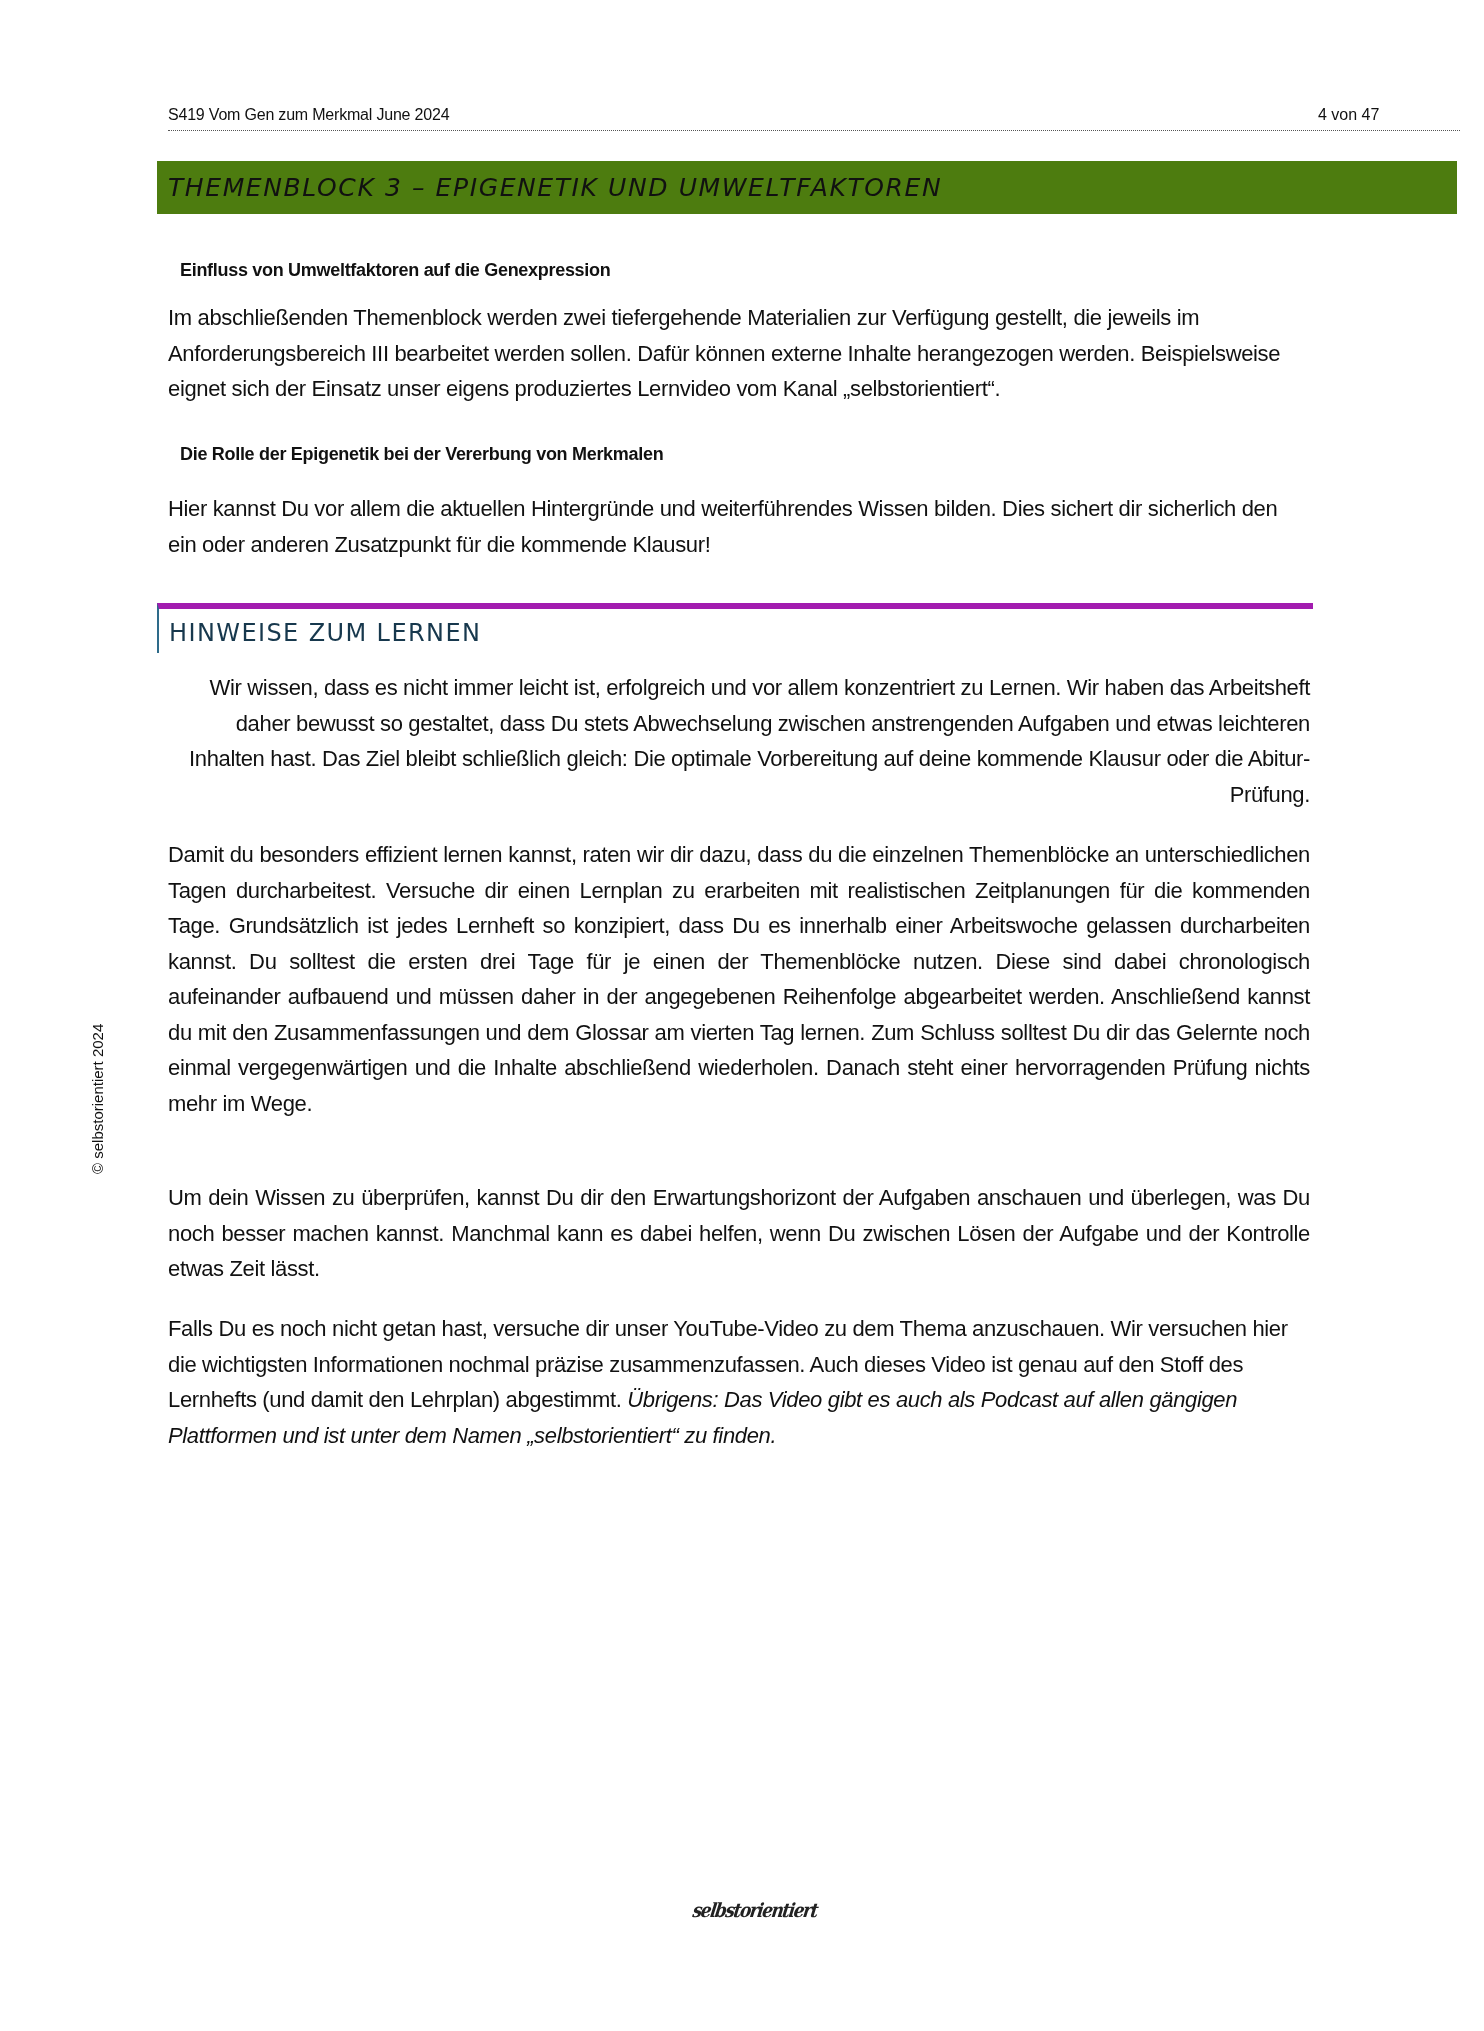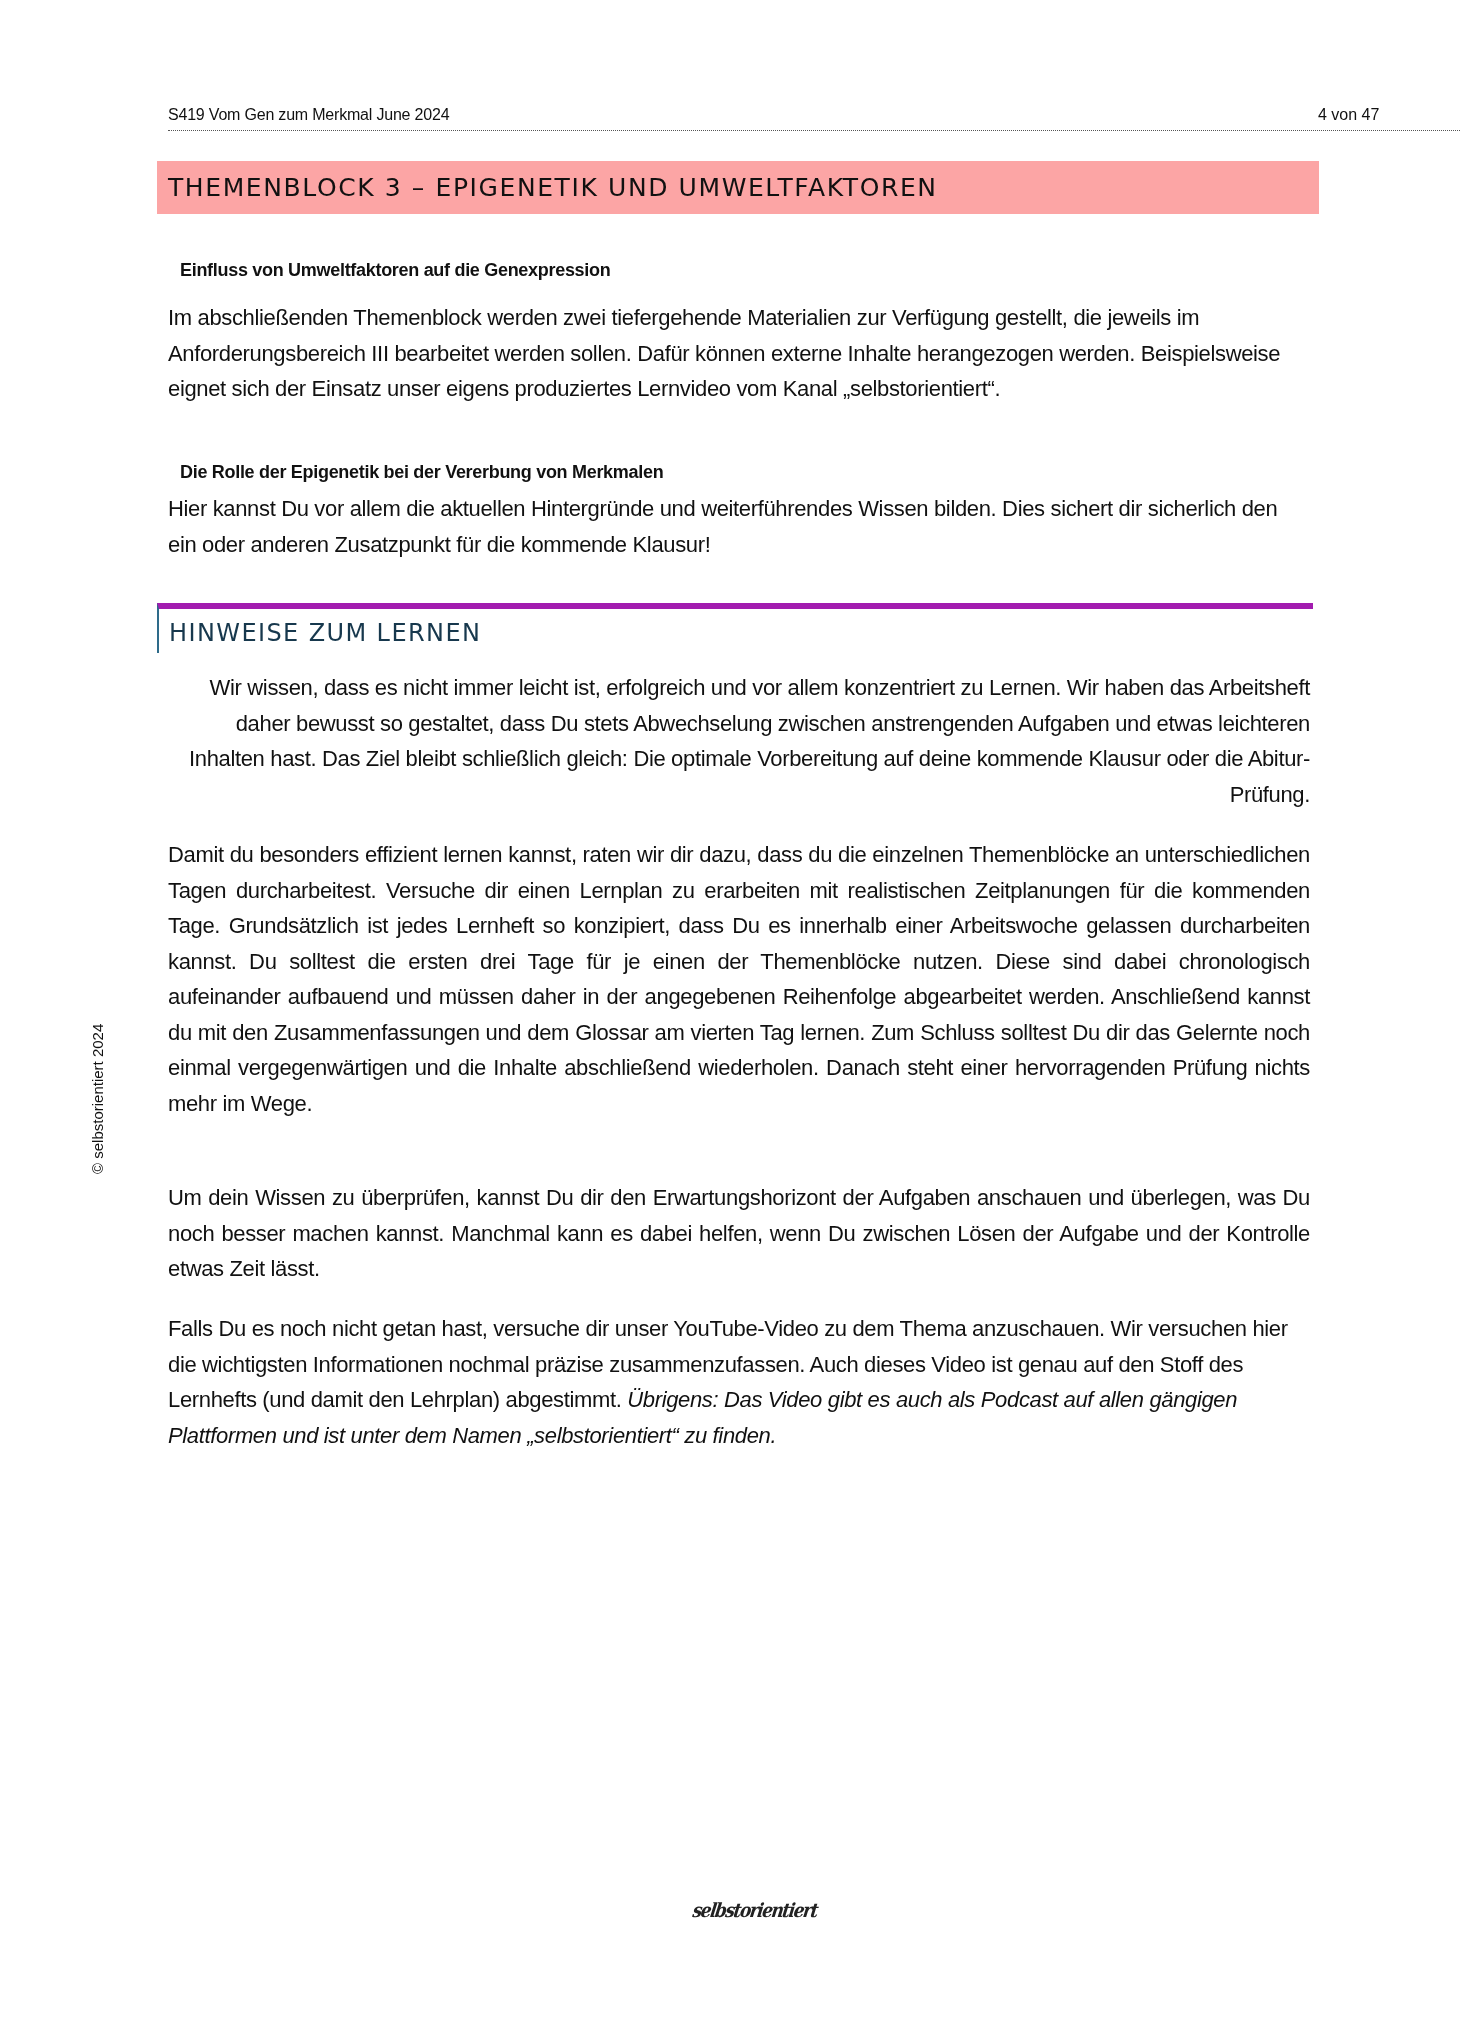--- a/index.html
+++ b/index.html
@@ -5,22 +5,22 @@
   html, body { margin:0; padding:0; background:#ffffff; }
   body { width:1484px; height:2031px; position:relative; overflow:hidden;
          font-family:"Liberation Sans", sans-serif; color:#111; }
   .page-header { position:absolute; left:168px; top:104px; width:1292px; height:26px; }
   .page-header .title { position:absolute; left:0; top:0; font-size:16px; line-height:22px;
          font-family:"Liberation Sans", sans-serif; letter-spacing:-0.2px; }
   .page-header .pageno { position:absolute; left:1150px; top:0; font-size:16px; line-height:22px;
          font-family:"Liberation Sans", sans-serif; }
   .header-rule { position:absolute; left:168px; top:130px; width:1292px; height:0;
          border-top:1px dotted #555; }
-  .block-banner { position:absolute; left:157px; top:161px; width:1162px; height:53px;
-         background:#fca5a5; }
+  .block-banner { position:absolute; left:157px; top:161px; width:1300px; height:53px;
+         background:#4d7c0f;font-style:italic; }
   .block-banner h1 { margin:0; position:absolute; left:11px; top:12px; font-size:25px; font-weight:normal;
          letter-spacing:1.6px; line-height:30px; font-family:"DejaVu Sans", sans-serif; color:#111; }
   .subhead { position:absolute; left:168px; font-size:18px; font-weight:bold; line-height:28px;
          font-family:"Liberation Sans", sans-serif; letter-spacing:-0.3px; margin:12px; }
   .para { position:absolute; left:168px; width:1142px; font-size:22px; line-height:35.5px;
          margin:0; letter-spacing:-0.35px; font-family:"Liberation Sans", sans-serif; }
   .justify { text-align:justify; text-align-last:left; }
   .para em { font-style:italic; }
   .hint-box { position:absolute; left:157px; top:603px; width:1154px; height:44px;
          border-top:6px solid #a21caf; border-left:2px solid #2e6b8a; }
@@ -41,21 +41,21 @@
 </div>
 <div class="header-rule"></div>
 
 <div class="block-banner">
   <h1>THEMENBLOCK 3 – EPIGENETIK UND UMWELTFAKTOREN</h1>
 </div>
 
 <h3 class="subhead" style="top:244px;">Einfluss von Umweltfaktoren auf die Genexpression</h3>
 <p class="para" style="top:300px;">Im abschließenden Themenblock werden zwei tiefergehende Materialien zur Verfügung gestellt, die jeweils im Anforderungsbereich III bearbeitet werden sollen. Dafür können externe Inhalte herangezogen werden. Beispielsweise eignet sich der Einsatz unser eigens produziertes Lernvideo vom Kanal „selbstorientiert“.</p>
 
-<h3 class="subhead" style="top:446px;">Die Rolle der Epigenetik bei der Vererbung von Merkmalen</h3>
+<h3 class="subhead" style="top:428px;">Die Rolle der Epigenetik bei der Vererbung von Merkmalen</h3>
 <p class="para" style="top:491px;">Hier kannst Du vor allem die aktuellen Hintergründe und weiterführendes Wissen bilden. Dies sichert dir sicherlich den ein oder anderen Zusatzpunkt für die kommende Klausur!</p>
 
 <div class="hint-box">
   <h2>HINWEISE ZUM LERNEN</h2>
 </div>
 
 <p class="para" style="top:670px;text-align:right;">Wir wissen, dass es nicht immer leicht ist, erfolgreich und vor allem konzentriert zu Lernen. Wir haben das Arbeitsheft daher bewusst so gestaltet, dass Du stets Abwechselung zwischen anstrengenden Aufgaben und etwas leichteren Inhalten hast. Das Ziel bleibt schließlich gleich: Die optimale Vorbereitung auf deine kommende Klausur oder die Abitur-Prüfung.</p>
 <p class="para justify" style="top:837px;">Damit du besonders effizient lernen kannst, raten wir dir dazu, dass du die einzelnen Themenblöcke an unterschiedlichen Tagen durcharbeitest. Versuche dir einen Lernplan zu erarbeiten mit realistischen Zeitplanungen für die kommenden Tage. Grundsätzlich ist jedes Lernheft so konzipiert, dass Du es innerhalb einer Arbeitswoche gelassen durcharbeiten kannst. Du solltest die ersten drei Tage für je einen der Themenblöcke nutzen. Diese sind dabei chronologisch aufeinander aufbauend und müssen daher in der angegebenen Reihenfolge abgearbeitet werden. Anschließend kannst du mit den Zusammenfassungen und dem Glossar am vierten Tag lernen. Zum Schluss solltest Du dir das Gelernte noch einmal vergegenwärtigen und die Inhalte abschließend wiederholen. Danach steht einer hervorragenden Prüfung nichts mehr im Wege.</p>
 <p class="para justify" style="top:1180px;">Um dein Wissen zu überprüfen, kannst Du dir den Erwartungshorizont der Aufgaben anschauen und überlegen, was Du noch besser machen kannst. Manchmal kann es dabei helfen, wenn Du zwischen Lösen der Aufgabe und der Kontrolle etwas Zeit lässt.</p>
 <p class="para" style="top:1311px;"><span>Falls Du es noch nicht getan hast, versuche dir unser YouTube-Video zu dem Thema anzuschauen. Wir versuchen hier die wichtigsten Informationen nochmal präzise zusammenzufassen. Auch dieses Video ist genau auf den Stoff des Lernhefts (und damit den Lehrplan) abgestimmt. </span><em>Übrigens: Das Video gibt es auch als Podcast auf allen gängigen Plattformen und ist unter dem Namen „selbstorientiert“ zu finden.</em></p>

